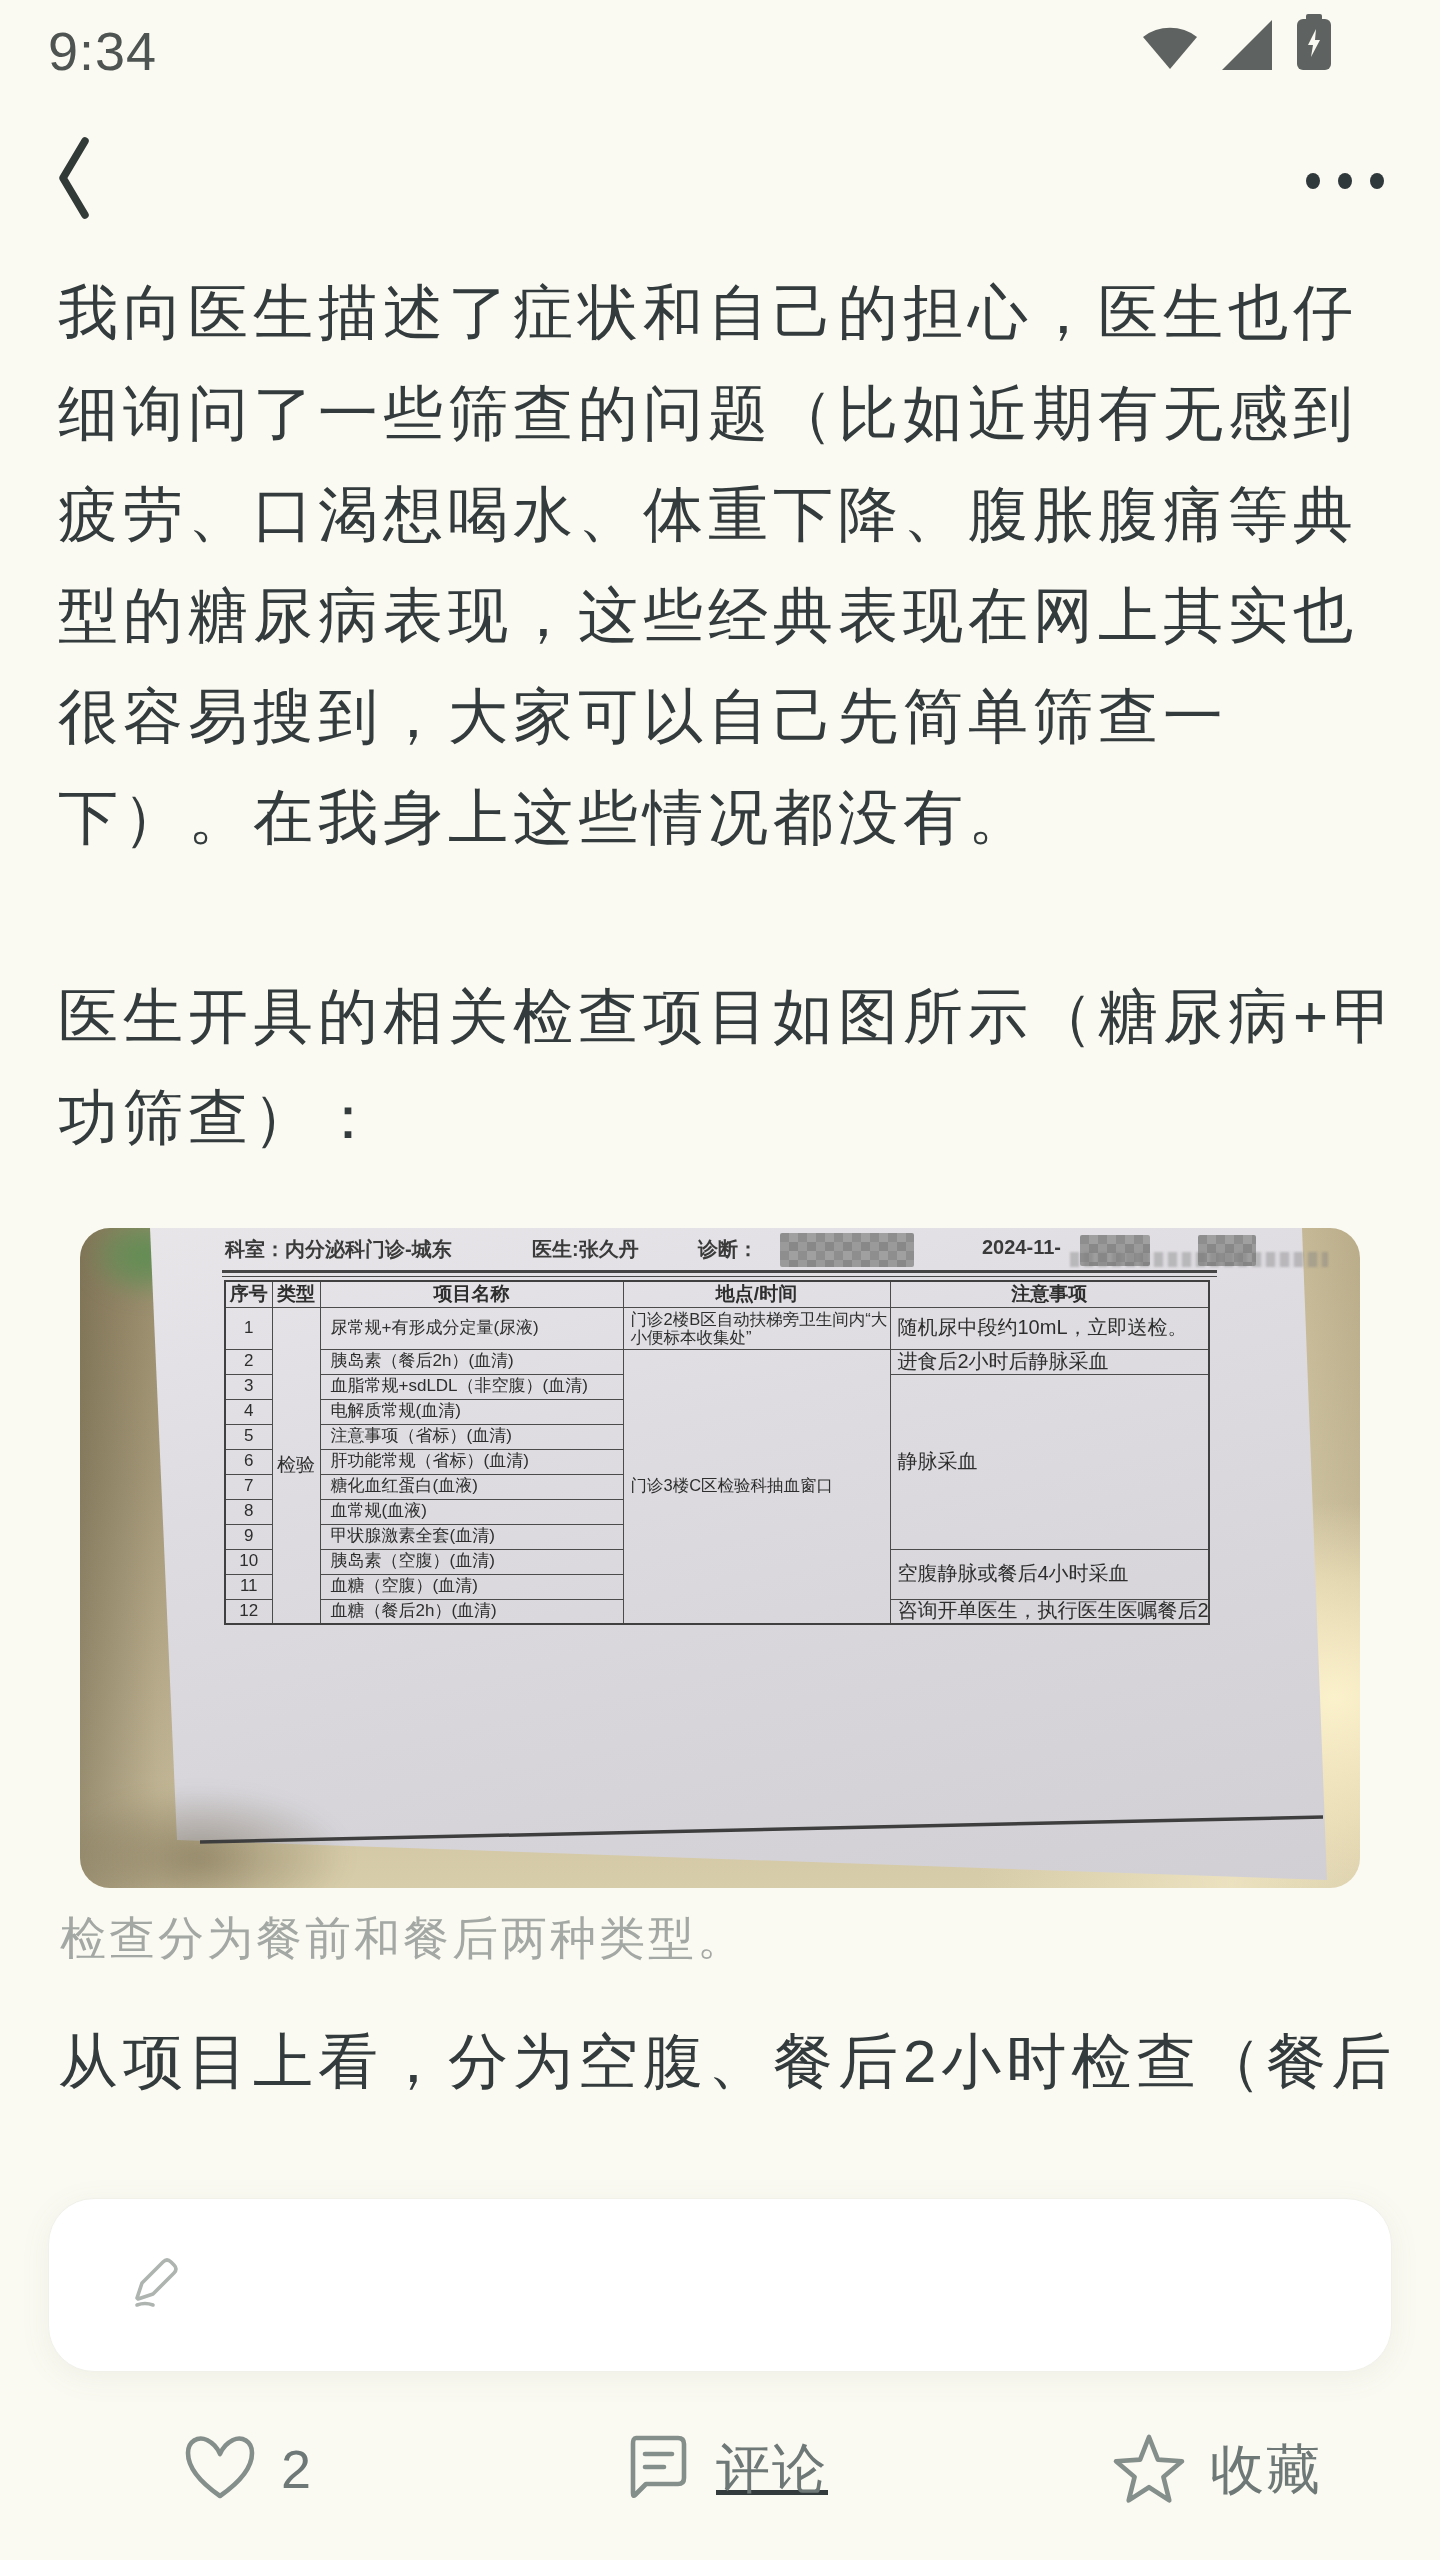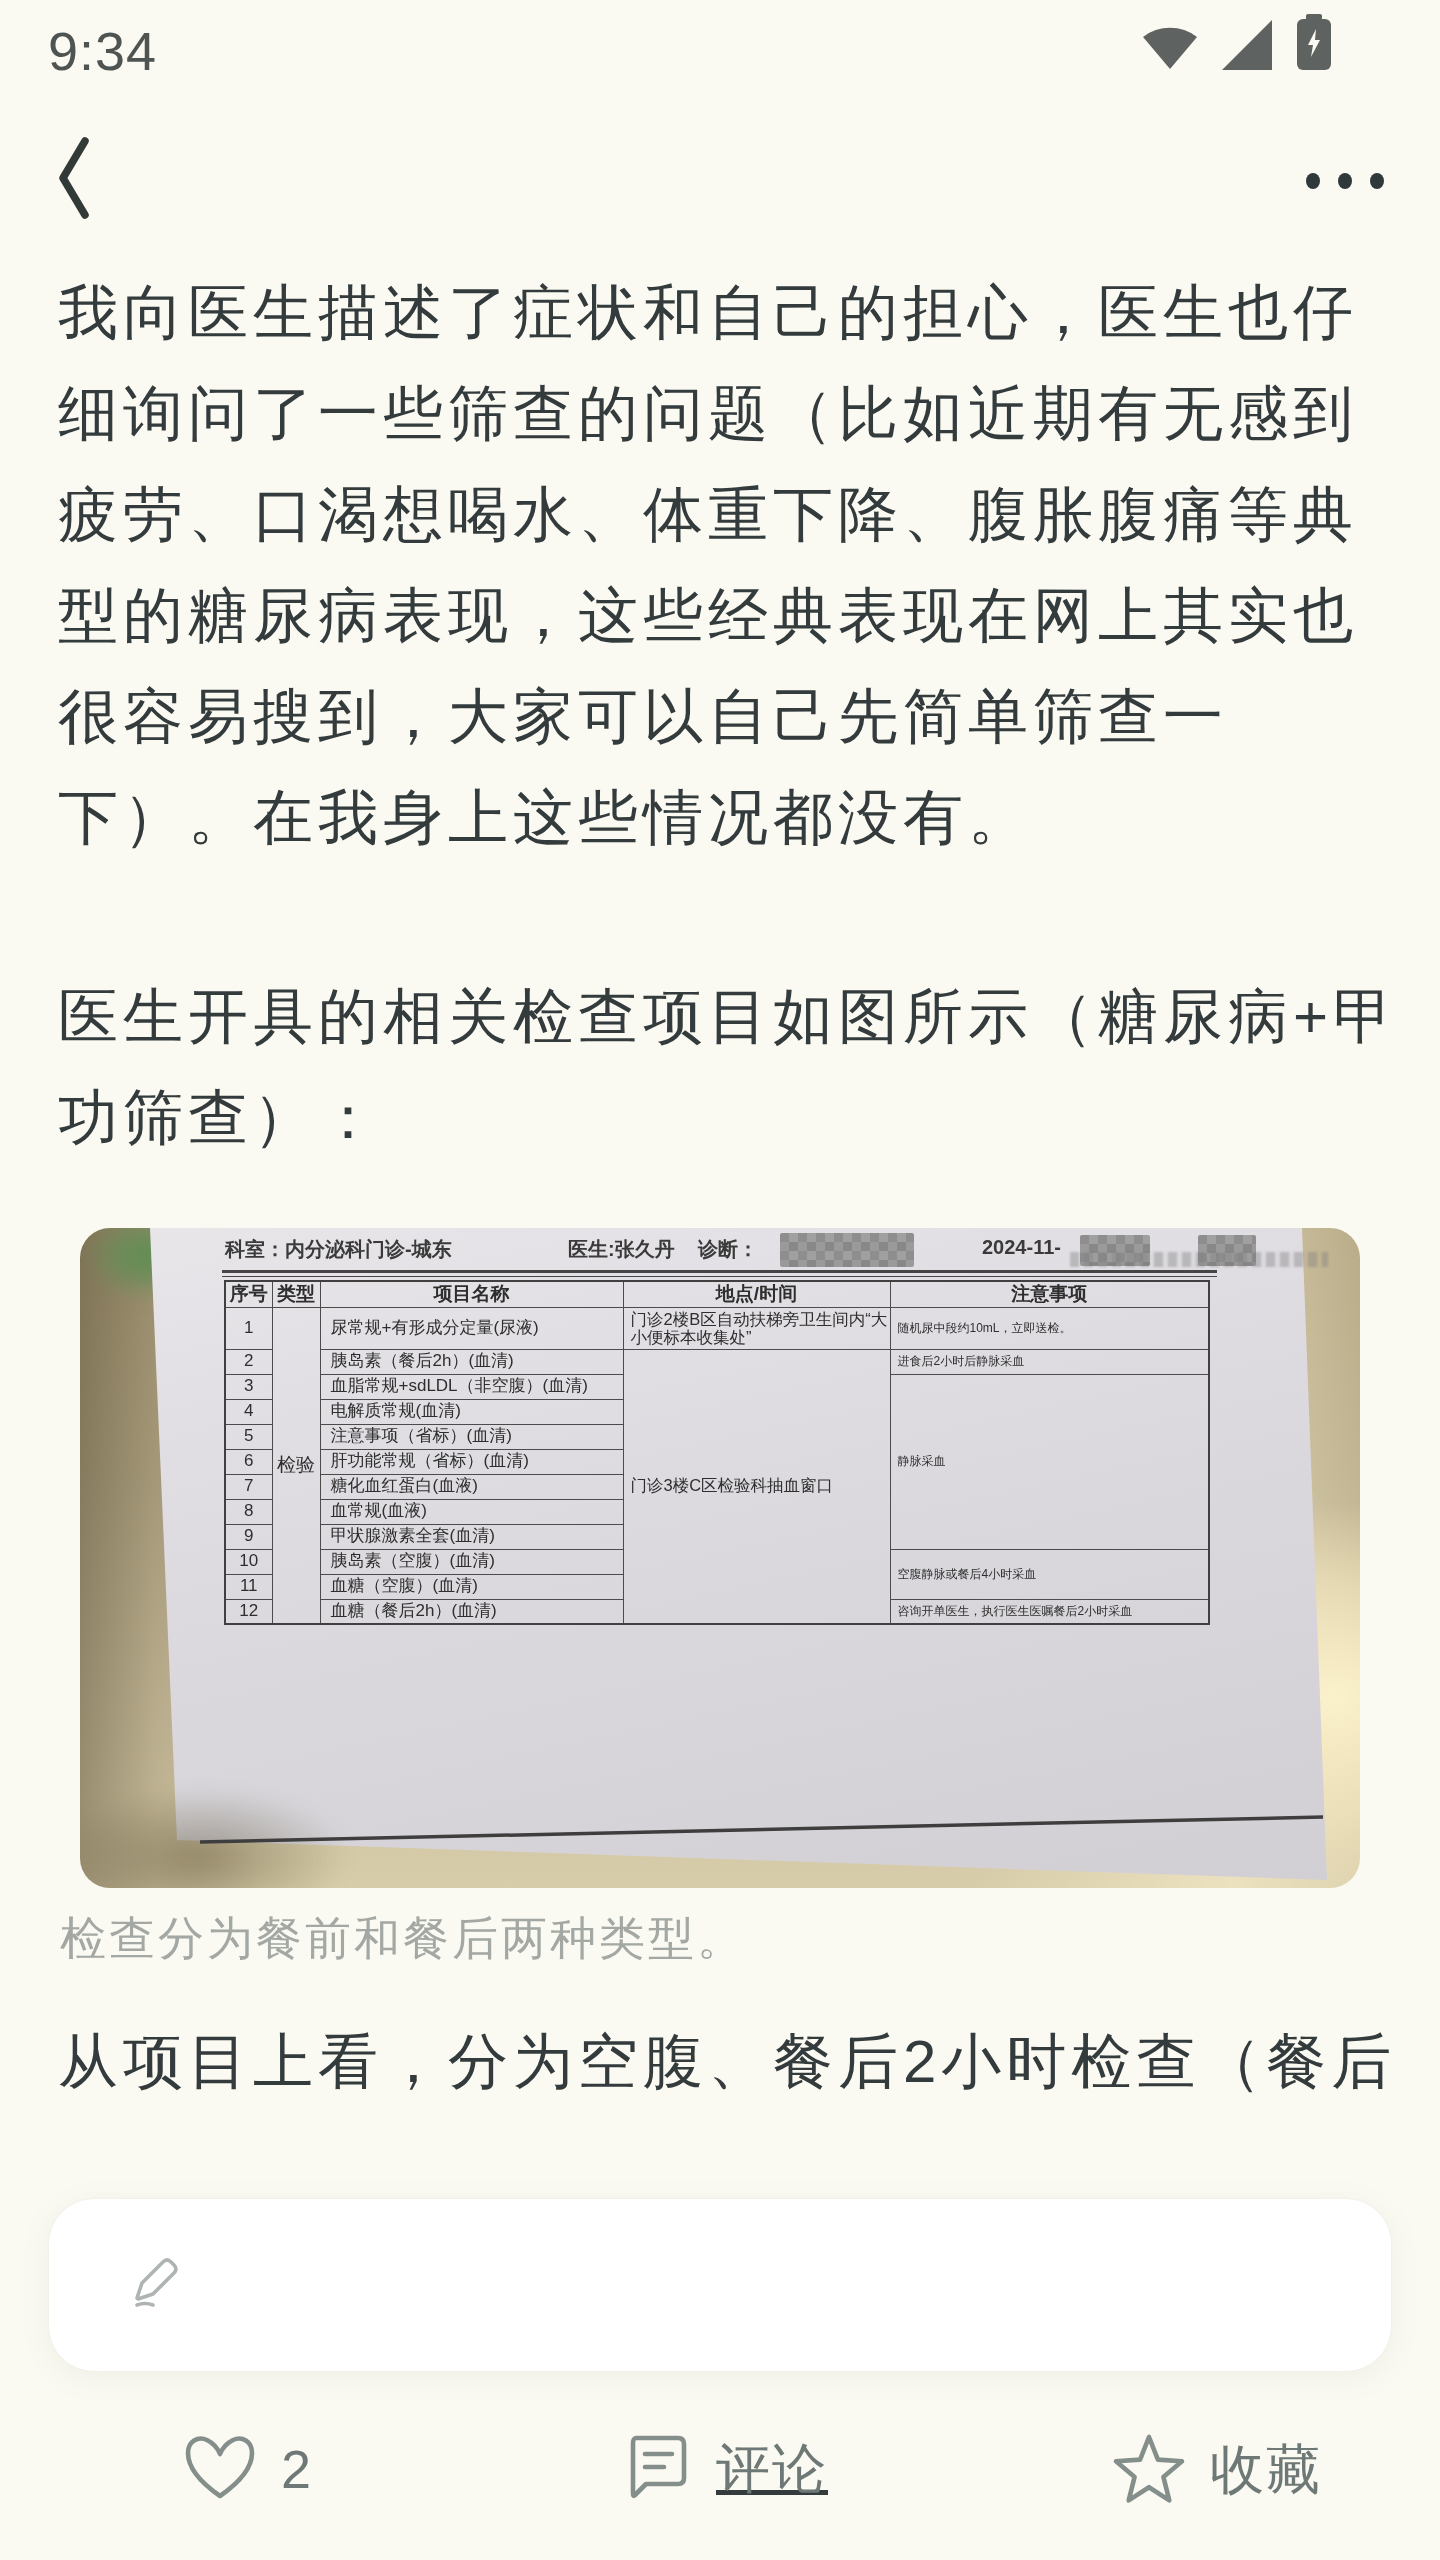--- a/index.html
+++ b/index.html
@@ -68,21 +68,21 @@
   table.order th, table.order td {
     border:1.5px solid #4B4B4B; color:#2E2E2E; line-height:1.08;
     overflow:hidden; white-space:nowrap;
   }
   table.order th { font-size:19px; font-weight:bold; text-align:center; }
   td.c-num { text-align:center; font-size:17px; }
   td.c-type { text-align:center; font-size:19px; }
   td.c-name { text-align:left; padding-left:10px; font-size:17px; }
   td.c-loc  { text-align:left; padding-left:7px; font-size:16.5px; vertical-align:middle; }
   td.c-loc.wrap { white-space:normal; line-height:1.12; }
-  td.c-note { text-align:left; padding-left:7px; font-size:12px; vertical-align:middle; }
+  td.c-note { text-align:left; padding-left:7px; font-size:20px; vertical-align:middle; }
   .paper-bottom-line { left:0; top:0; pointer-events:none; }
 
   
   .comment-bar {
     left:48px; top:2198px; width:1344px; height:174px; z-index:10;
     background:#FFFFFF; border:1px solid #F1F1EA; border-radius:46px;
     box-shadow:0 6px 30px rgba(120,120,100,.08);
     display:flex; align-items:center; cursor:text;
   }
   .comment-bar .pen { margin-left:76px; }
@@ -134,21 +134,21 @@
 
 <div class="abs para para-1">我向医生描述了症状和自己的担心，医生也仔细询问了一些筛查的问题（比如近期有无感到疲劳、口渴想喝水、体重下降、腹胀腹痛等典型的糖尿病表现，这些经典表现在网上其实也很容易搜到，大家可以自己先简单筛查一下）。在我身上这些情况都没有。</div>
 <div class="abs para para-2">医生开具的相关检查项目如图所示（糖尿病+甲功筛查）：</div>
 
 <div class="abs photo">
   <div class="abs photo-green-blob"></div>
   <div class="abs paper"></div>
   <div class="abs photo-corner-shade"></div>
 
   <div class="abs paper-hdr" style="left:145px;">科室：内分泌科门诊-城东</div>
-  <div class="abs paper-hdr" style="left:452px;margin-left:36px;">医生:张久丹</div>
+  <div class="abs paper-hdr" style="left:452px;">医生:张久丹</div>
   <div class="abs paper-hdr" style="left:618px;">诊断：</div>
   <div class="abs redact" style="left:700px; top:5px; width:134px; height:34px;"></div>
   <div class="abs paper-hdr" style="left:902px;">2024-11-</div>
   <div class="abs redact" style="left:1000px; top:7px; width:70px; height:31px;"></div>
   <div class="abs redact" style="left:1118px; top:7px; width:58px; height:31px;"></div>
   <div class="abs smudge"></div>
   <div class="abs dbl-rule"></div>
 
   <table class="order">
     <colgroup>

